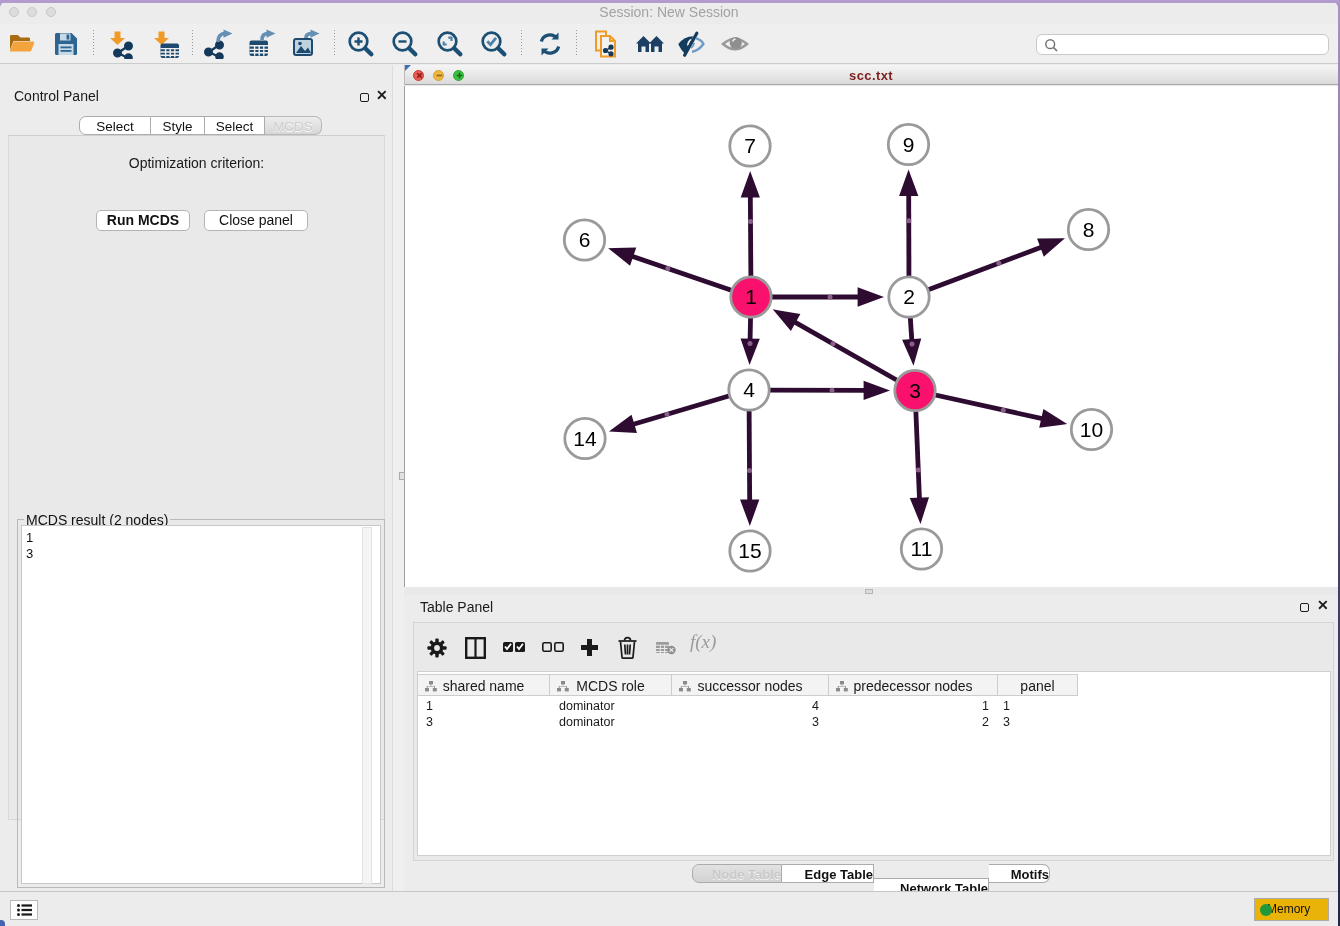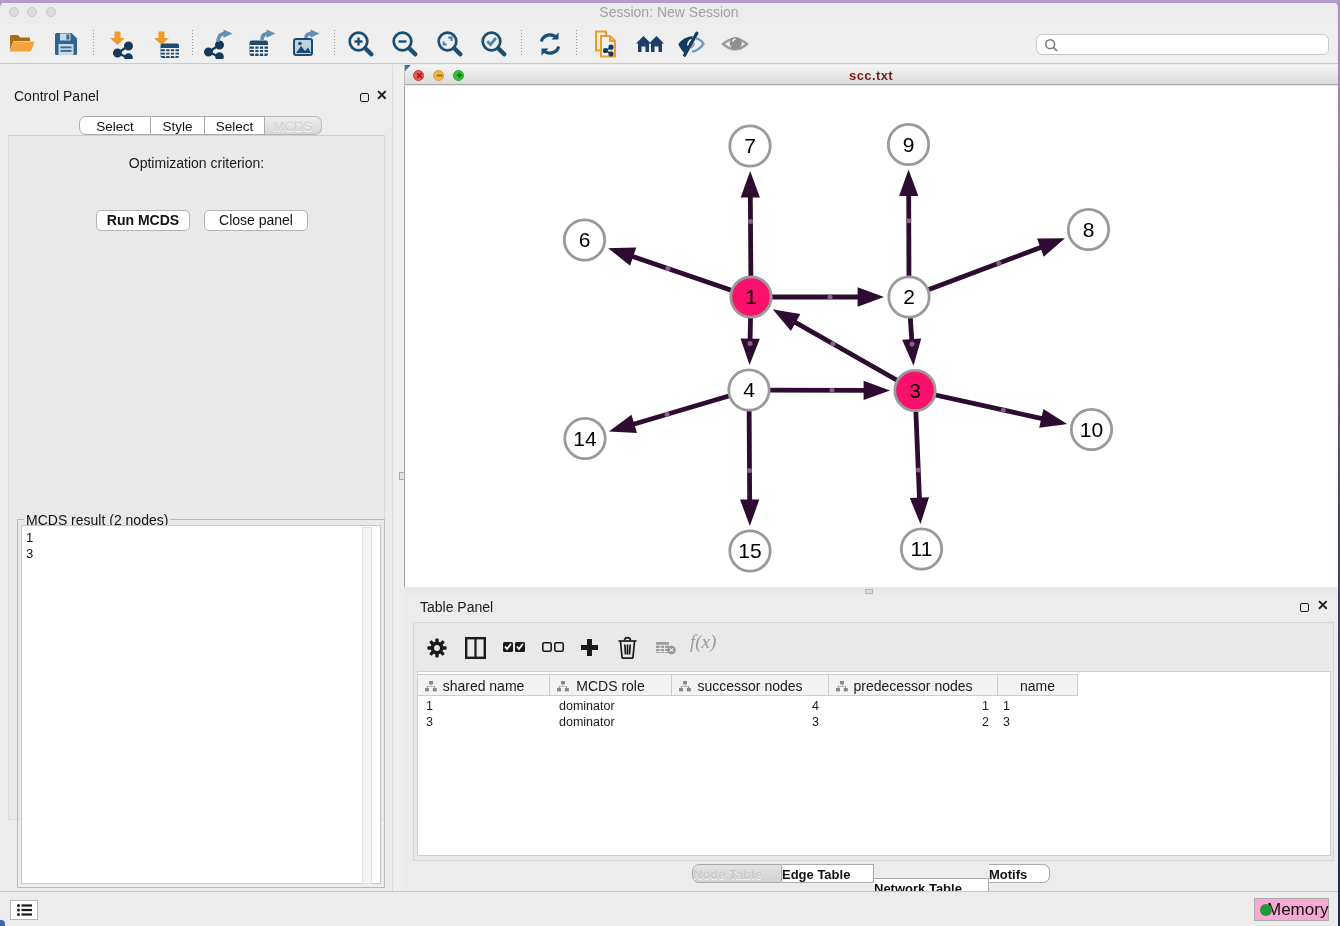--- a/index.html
+++ b/index.html
@@ -34,21 +34,21 @@
 #net-bottom{position:absolute;left:0;top:522px;width:934px;height:8px;background:#e9e9e9;}
 
 #tpanel{position:absolute;left:404px;top:595px;width:934px;height:296px;background:#ececec;}
 #tp-title{position:absolute;left:16px;top:4px;font-size:14px;color:#1a1a1a;}
 #tp-inner{position:absolute;left:9px;top:27px;width:921px;height:239px;background:#e9e9e9;border:1px solid #d4d4d4;}
 #tp-table{position:absolute;left:3px;top:48px;width:914px;height:185px;background:#fff;border:1px solid #cfcfcf;}
 .hcell{position:absolute;top:2px;height:22px;background:#f3f3f3;border-right:1px solid #cdcdcd;border-bottom:1px solid #cdcdcd;border-top:1px solid #cdcdcd;font-size:14px;color:#1a1a1a;text-align:center;line-height:22px;}
 .rowtxt{position:absolute;font-size:12.5px;color:#1a1a1a;height:16px;line-height:16px;}
 .sicon{position:absolute;top:9px;}
 
-.btab{position:absolute;top:0;height:19px;line-height:19px;font-size:13px;font-weight:bold;text-align:left;color:#111;background:#fff;border:1px solid #ababab;}
+.btab{position:absolute;top:0;height:19px;line-height:19px;font-size:13px;font-weight:bold;text-align:right;color:#111;background:#fff;border:1px solid #ababab;}
 
 #statusbar{position:absolute;left:0;top:891px;width:1338px;height:35px;background:#ececec;border-top:1px solid #c6c6c6;}
 svg{display:block;}
 </style>
 </head>
 <body>
 <div id="win">
   <div id="titlebar">
     <div class="tl" style="left:9px;"></div>
     <div class="tl" style="left:27px;"></div>
@@ -368,21 +368,21 @@
           </g>
           <circle cx="15.5" cy="9" r="4.2" fill="#8f8f8f"></circle>
           <path d="M13.6,7.1 l3.8,3.8 M17.4,7.1 l-3.8,3.8" stroke="#e9e9e9" stroke-width="1.3"></path>
         </svg>
       <div style="position:absolute;left:276px;top:8px;font-size:19px;font-style:italic;color:#9b9b9b;font-family:'Liberation Serif',serif;">f(x)</div>
       <div id="tp-table">
         <div class="hcell" style="left:0px;width:132px;">shared name</div>
         <div class="hcell" style="left:132px;width:122px;">MCDS role</div>
         <div class="hcell" style="left:254px;width:157px;">successor nodes</div>
         <div class="hcell" style="left:411px;width:169px;">predecessor nodes</div>
-        <div class="hcell" style="left:580px;width:80px;">name</div>
+        <div class="hcell" style="left:580px;width:80px;">panel</div>
         <svg class="sicon" style="left:7px;" width="12" height="11" viewBox="0 0 12 11">
             <g fill="#8a8a8a">
               <rect x="4" y="0" width="4" height="3.4"></rect>
               <rect x="0" y="7" width="4" height="3.4"></rect>
               <rect x="7.8" y="7" width="4" height="3.4"></rect>
               <path d="M5.7,3 h0.6 v2 H10 v2 h-.8 V5.6 H2.6 V7 h-.8 V5 h3.9 z"></path>
             </g>
           </svg>
         <svg class="sicon" style="left:139px;" width="12" height="11" viewBox="0 0 12 11">
             <g fill="#8a8a8a">
@@ -431,19 +431,19 @@
           <g fill="#1a1a1a">
             <circle cx="1.5" cy="1.5" r="1.5"></circle>
             <circle cx="1.5" cy="6" r="1.5"></circle>
             <circle cx="1.5" cy="10.5" r="1.5"></circle>
             <rect x="4.5" y="0.4" width="10.5" height="2.2"></rect>
             <rect x="4.5" y="4.9" width="10.5" height="2.2"></rect>
             <rect x="4.5" y="9.4" width="10.5" height="2.2"></rect>
           </g>
         </svg>
     </div>
-    <div style="position:absolute;left:1254px;top:6px;width:75px;height:23px;background:#f9a8d4;border:1px solid #ababab;font-size:17px;color:#111;text-align:center;line-height:21px;padding-left:12px;">Memory</div>
+    <div style="position:absolute;left:1254px;top:6px;width:75px;height:23px;background:#eab308;border:1px solid #ababab;font-size:12px;color:#111;line-height:21px;padding-left:12px;">Memory</div>
     <div style="position:absolute;left:1260px;top:12px;width:12px;height:12px;border-radius:50%;background:#1f9939;"></div>
   </div>
 </div>
 <div style="position:absolute;left:0;top:920px;width:5px;height:6px;background:#4464b0;border-radius:0 4px 0 0;"></div>
 <div id="edge-right"></div>
 <div style="position:absolute;left:0;top:0;width:1340px;height:3px;background:#b49bce;"></div>
 
 </body></html>

